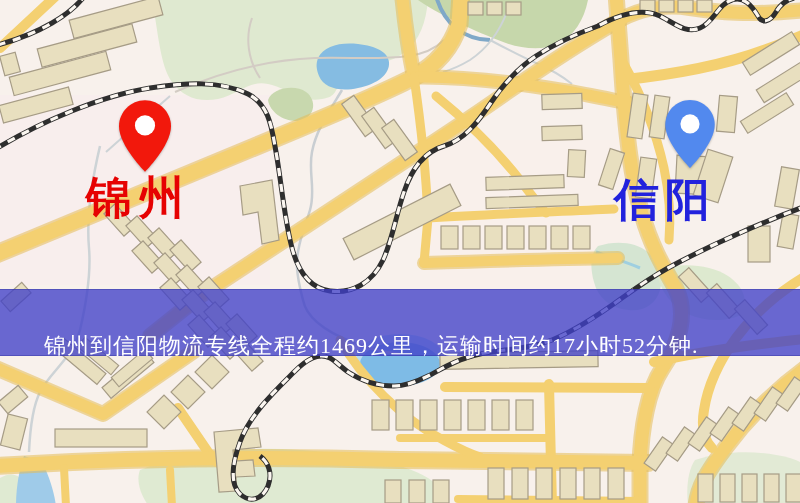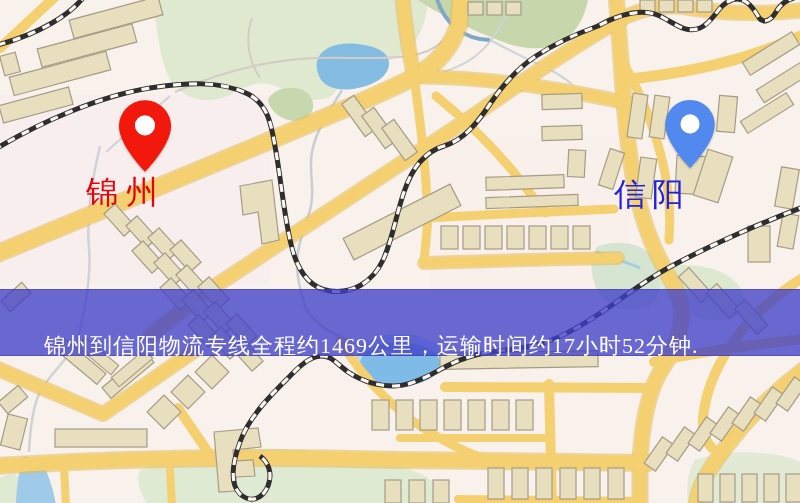--- a/index.html
+++ b/index.html
@@ -5,21 +5,21 @@
   html,body{margin:0;padding:0;background:#ffffff;}
   .stage{
     position:relative;width:800px;height:503px;overflow:hidden;
     font-family:"Liberation Sans", sans-serif;background:#f8f1ec;
   }
   .stage svg.mapart{position:absolute;left:0;top:0;}
   .pin{position:absolute;filter:drop-shadow(0 1px 1px rgba(0,0,0,.25));}
   .pin-origin{left:119px;top:100px;}
   .pin-dest{left:665px;top:100px;}
   .city-label{
-    position:absolute;font-size:32px;line-height:1.0;font-weight:normal;
+    position:absolute;font-size:45px;line-height:1.0;font-weight:bold;
     font-family:"Liberation Serif", serif;letter-spacing:8px;white-space:nowrap;text-align:center;
   }
   .city-label.origin{left:86px;top:176px;color:#e60202;}
   .city-label.dest{left:614px;top:178px;color:#2222dd;letter-spacing:6px;}
   .banner{
     position:absolute;left:0;top:289px;width:800px;height:67px;
     background:rgba(64,64,200,0.78);
     border-top:1px solid rgba(40,40,150,0.35);
     border-bottom:1px solid rgba(40,40,150,0.35);
     display:flex;align-items:center;box-sizing:border-box;padding-left:44px;

